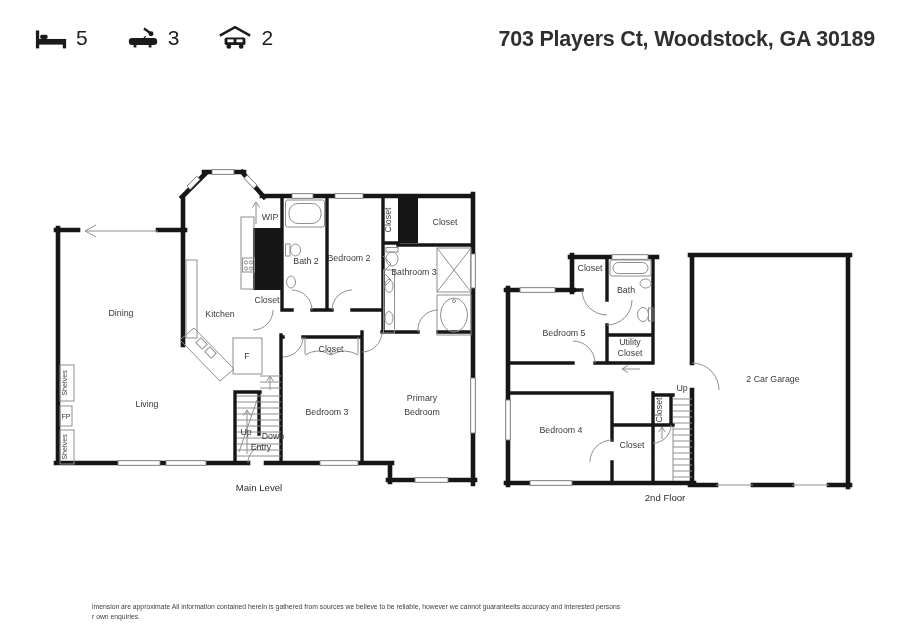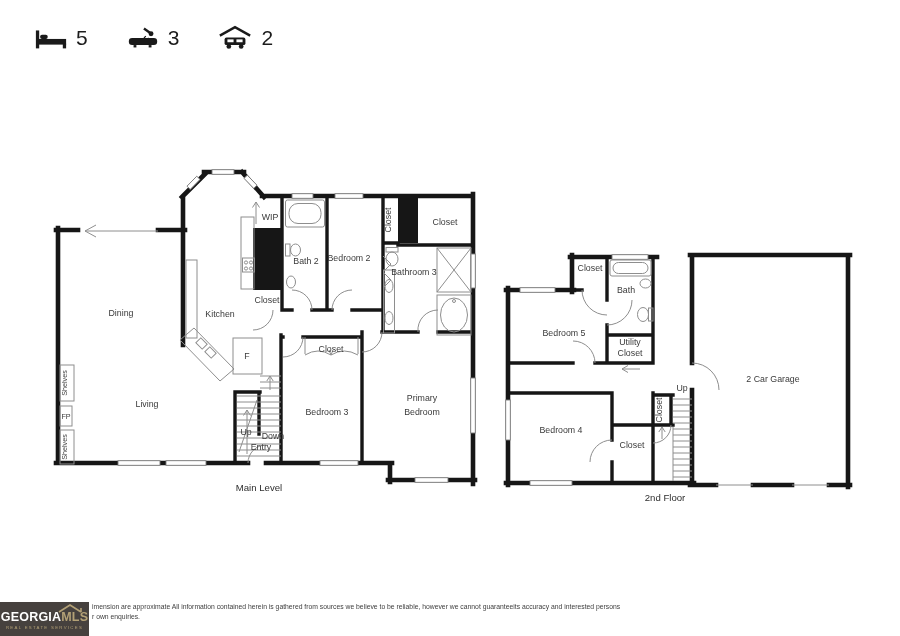--- a/index.html
+++ b/index.html
@@ -64,20 +64,21 @@
         <rect x="8" y="14" width="22" height="8" rx="2" fill="#1a1a1a"></rect>
         <rect x="11" y="16" width="6.5" height="3" fill="#ffffff"></rect>
         <rect x="20.5" y="16" width="6.5" height="3" fill="#ffffff"></rect>
         <circle cx="12.5" cy="23.5" r="2.5" fill="#1a1a1a"></circle>
         <circle cx="25.5" cy="23.5" r="2.5" fill="#1a1a1a"></circle>
       </svg>
       <span class="num">2</span>
     </div>
   </div>
 
+  <div class="addr">703 Players Ct, Woodstock, GA 30189</div>
 
   <svg style="left:40px;top:160px;" width="450" height="345" viewBox="0 0 450 345">
 
     <path class="w4" d="M18,68 V303 M16,70 H38 M118,70 H145 M143,38 V185 M142,37 L166,13 M164,12 H204 M202,12 L224,37 M222,36 H433 M433,34 V324 M16,303 H208 M226,303 H352 M350,303 V322 M348,320 H435"></path>
     <path class="w3" d="M242,36 V150 M287,36 V150 M343,36 V172 M242,150 H252 M272,150 H292 M312,150 H343 M322,172 V303 M342,172 H378 M398,172 H433 M358,85 H433 M343,83 H358 M241,175 V303 M241,177 H243 M263,177 H322 M195,232 V303 M195,232 H220 M219,232 V274"></path>
     <rect class="blk" x="213" y="68" width="29" height="62"></rect>
     <rect class="blk" x="358" y="36" width="20" height="47"></rect>
 
     <g>
       <rect class="win" x="172" y="9.7" width="22" height="4.6"></rect>
@@ -219,28 +220,18 @@
     <text class="lbl" x="130" y="100" text-anchor="middle">Utility</text>
     <text class="lbl" x="130" y="111" text-anchor="middle">Closet</text>
     <text class="lbl" x="61" y="188" text-anchor="middle">Bedroom 4</text>
     <text class="lbl" x="132" y="203" text-anchor="middle">Closet</text>
     <text class="lbl" x="162" y="165" text-anchor="middle" transform="rotate(-90 162 165)">Closet</text>
     <text class="lbl" x="182" y="146" text-anchor="middle">Up</text>
     <text class="lbl" x="273" y="137" text-anchor="middle">2 Car Garage</text>
     <text class="ttl" x="165" y="256" text-anchor="middle">2nd Floor</text>
   </svg>
 
-  <div class="logo">
-    <svg class="roof" width="24" height="10" viewBox="0 0 24 10">
-      <path d="M1,9 L12,2 L23,9 M23,9 L23,5" stroke="#b3a176" stroke-width="1.6" fill="none"></path>
-    </svg>
-    <div class="row1">
-      <span class="g">GEORGIA</span>
-        <span class="m">MLS</span>
-    </div>
-    <div class="sub">REAL ESTATE SERVICES</div>
-  </div>
   <div class="disc">
     <div>imension are approximate All information contained herein is gathered from sources we believe to be reliable, however we cannot guaranteeits accuracy and interested persons</div>
     <div class="l2">r own enquiries.</div>
   </div>
 
 </div>
 
 </body></html>

